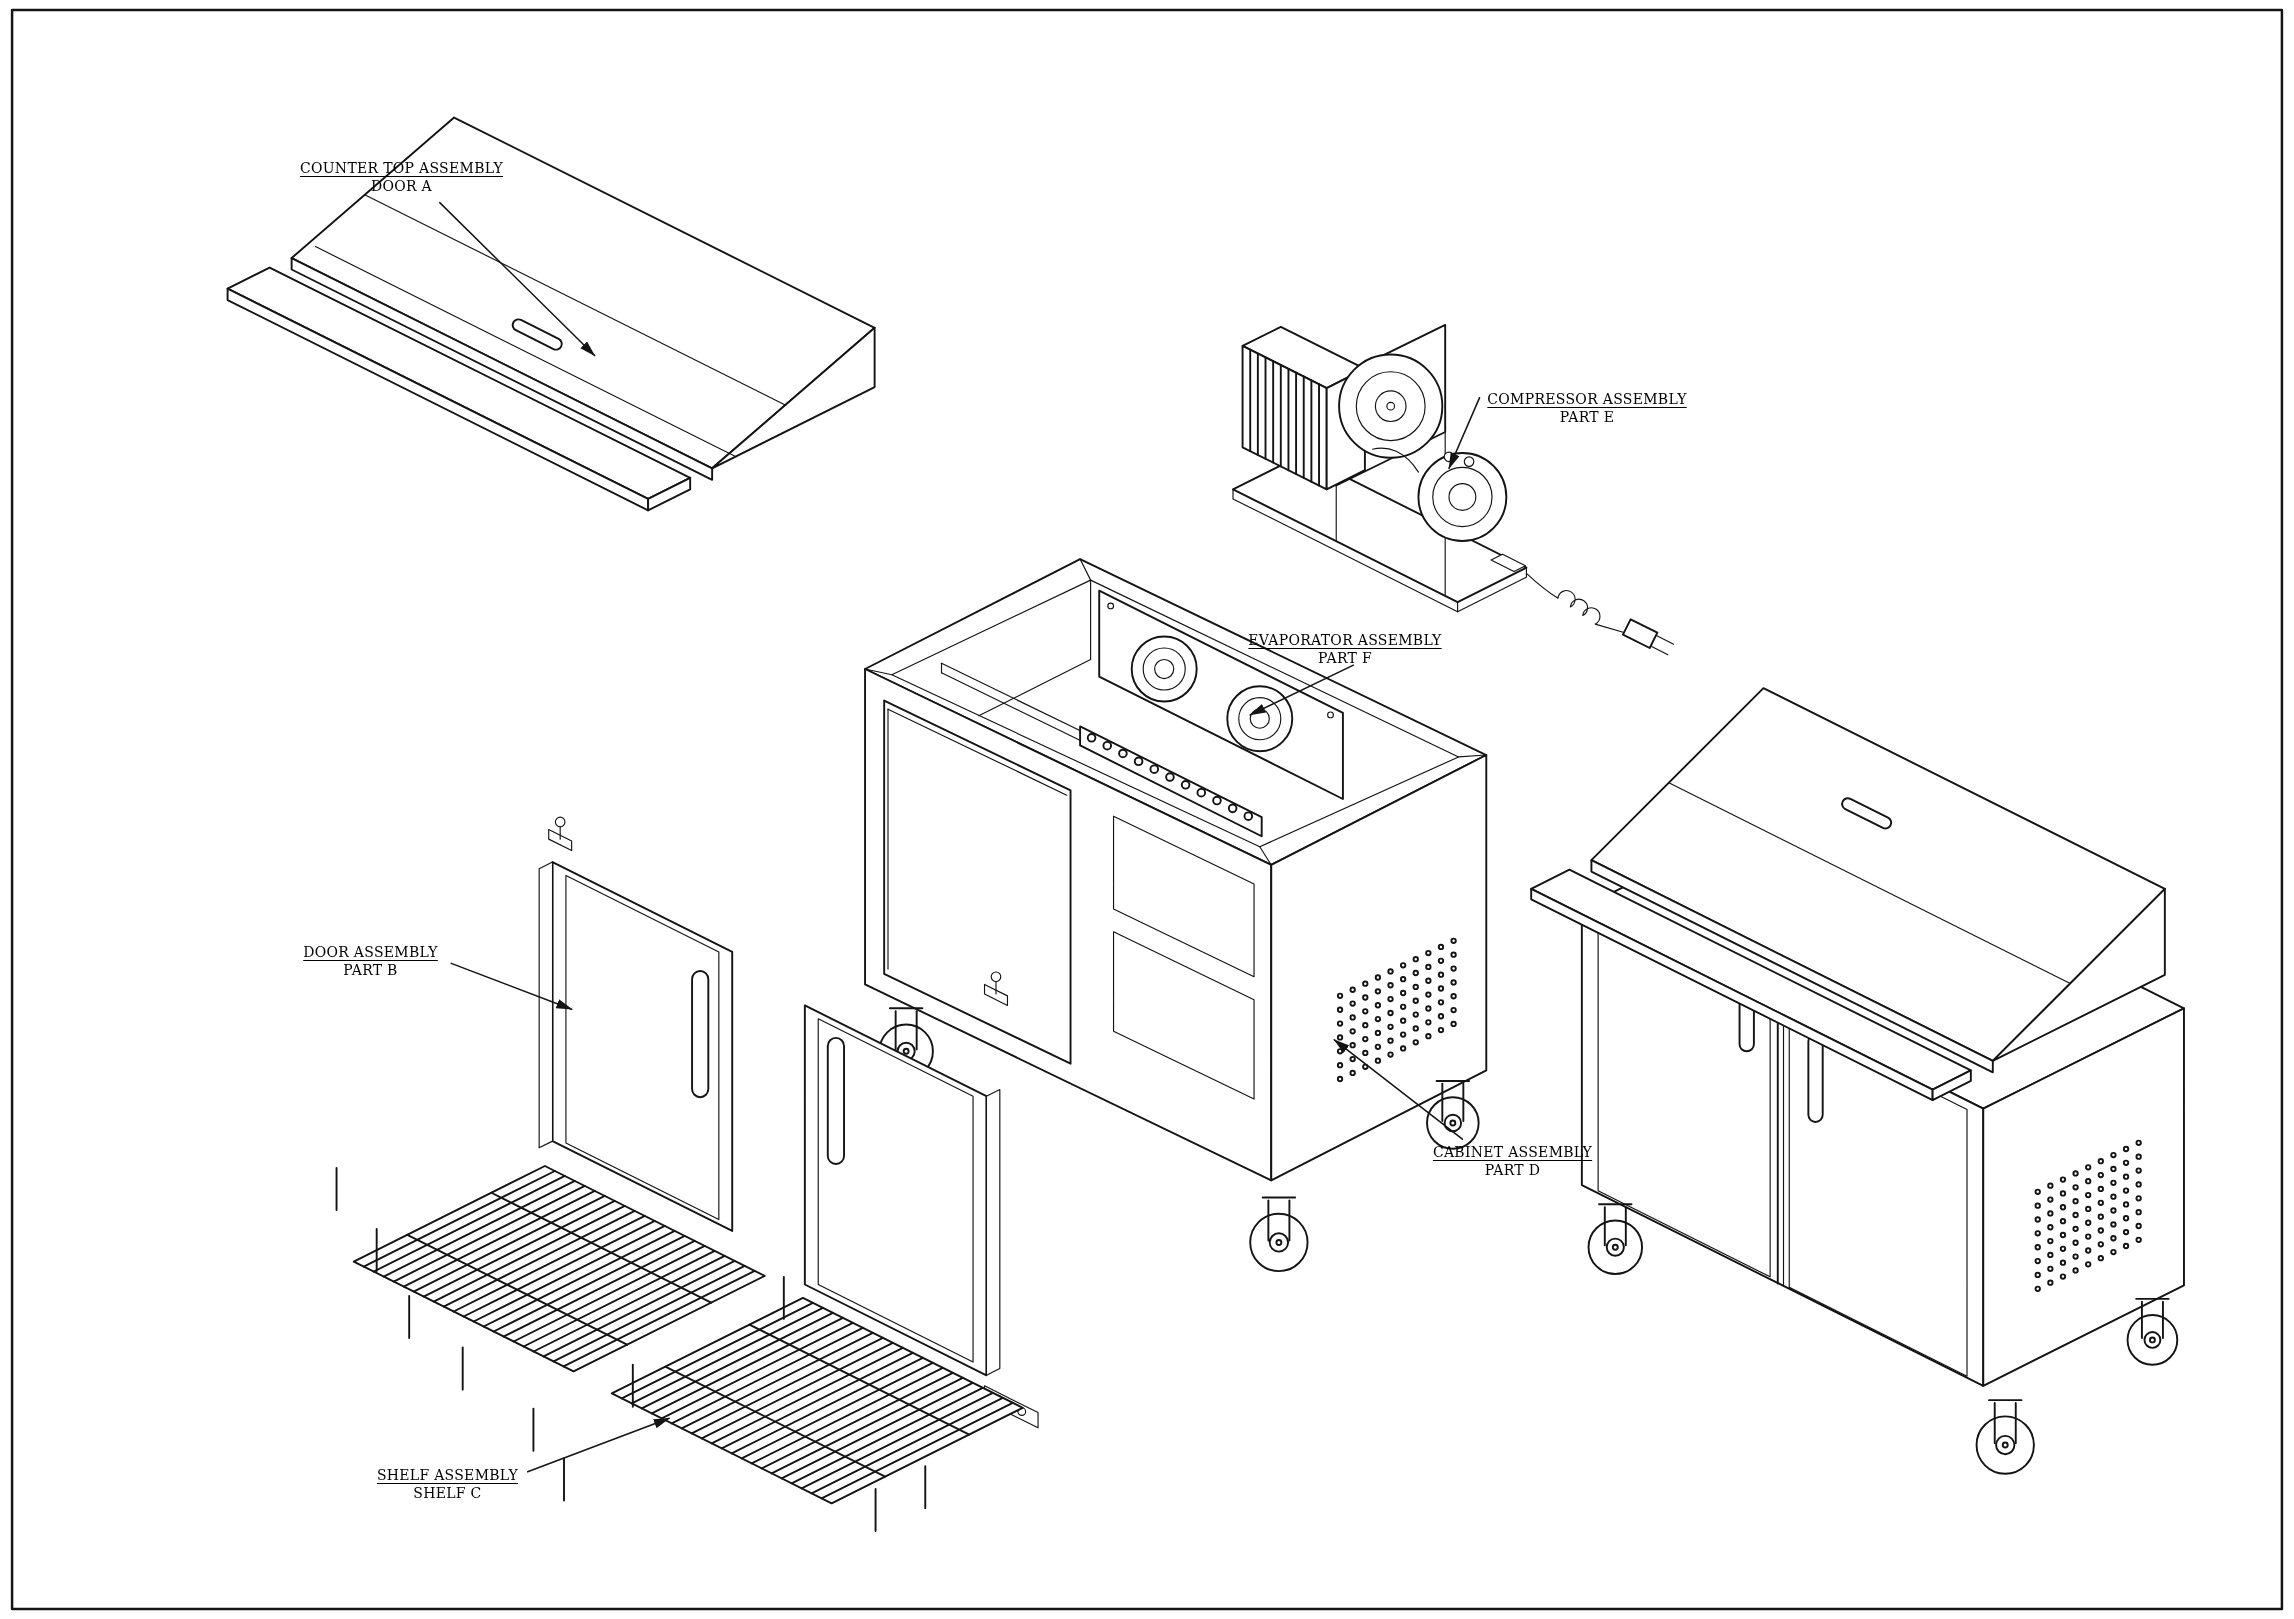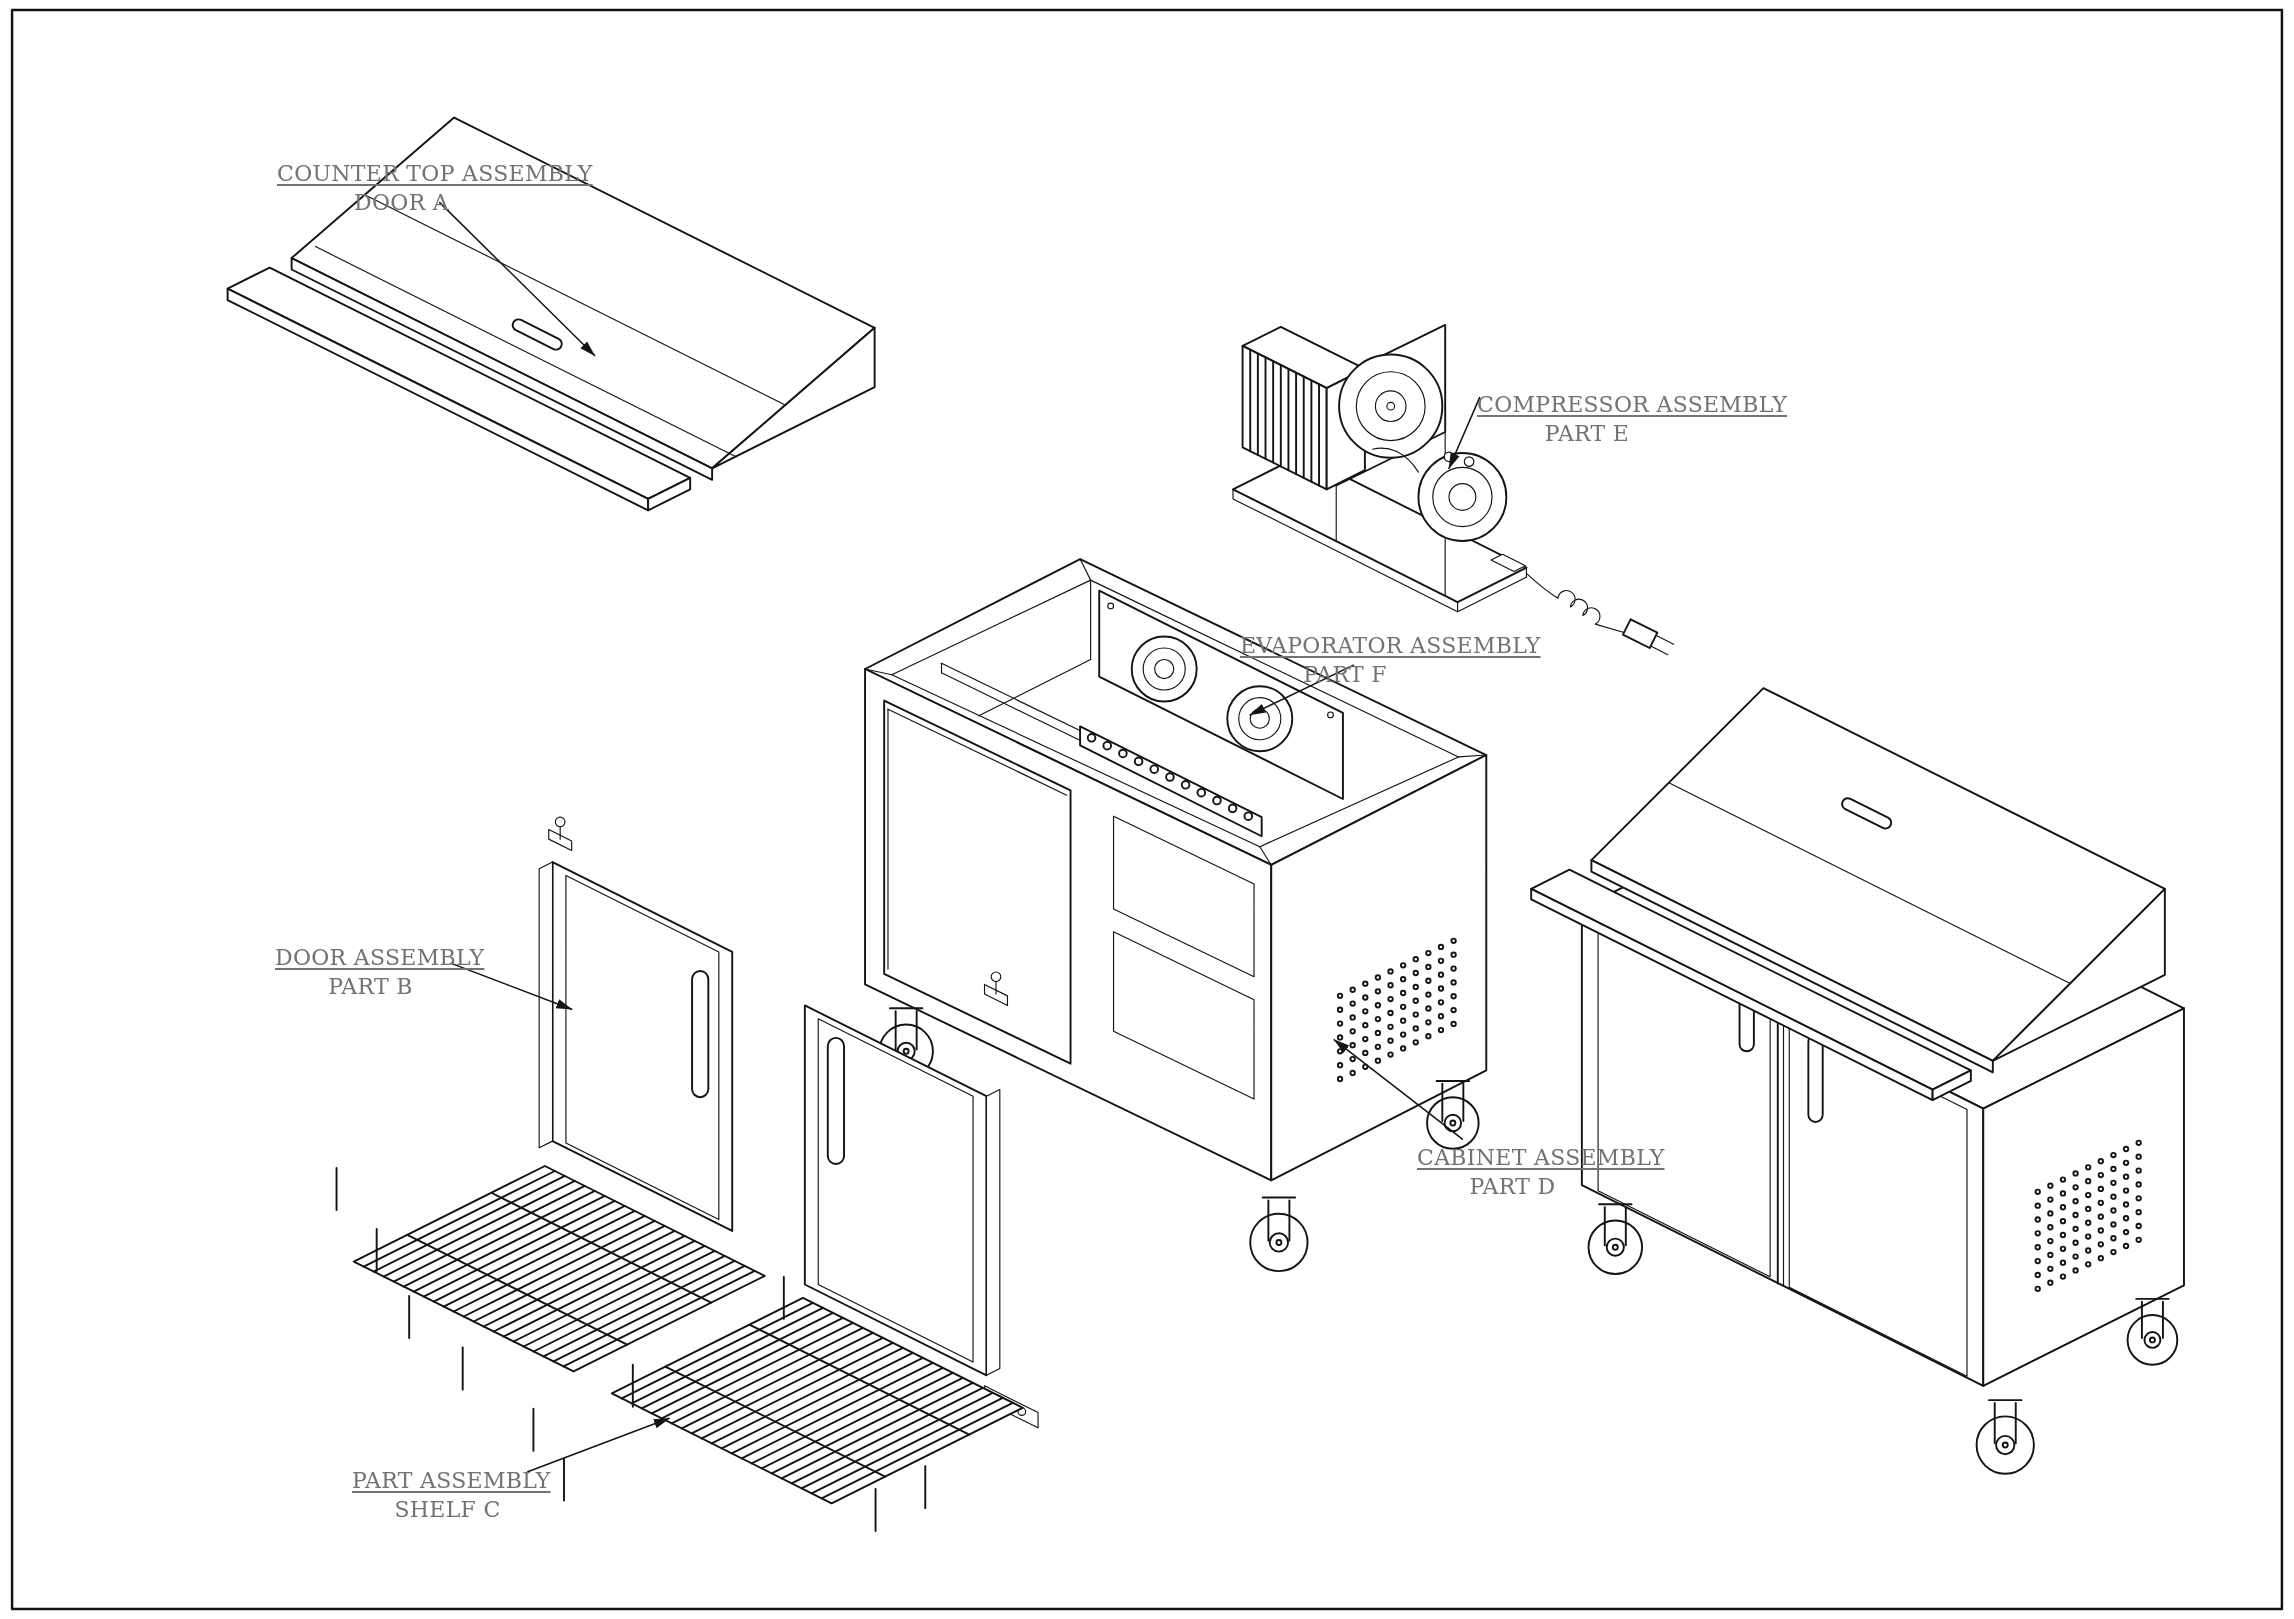--- a/index.html
+++ b/index.html
@@ -5,21 +5,21 @@
   html,body{margin:0;padding:0;background:#ffffff;}
   .sheet{position:relative;width:2294px;height:1619px;background:#ffffff;
          font-family:"DejaVu Serif","Liberation Serif",serif;overflow:hidden;}
   .sheet svg{position:absolute;left:0;top:0;}
   line,path,polygon,polyline,circle,rect{stroke:#141414;fill:none;stroke-width:2;
          stroke-linecap:round;stroke-linejoin:round;}
   .f{fill:#ffffff;}
   .thin{stroke-width:1.2;}
   .frame{stroke-width:2.6;}
   .leader{stroke-width:1.6;}
-  .label{position:absolute;text-align:center;color:#737373;font-size:22px;
+  .label{position:absolute;text-align:center;color:#000000;font-size:14px;
          letter-spacing:0.3px;line-height:1.32;white-space:nowrap;}
   .label .l1{text-decoration:underline;text-underline-offset:3.3px;}
 </style>
 </head>
 <body>
 
 <div class="sheet">
 
 <svg width="2294" height="1619" viewBox="0 0 2400 1694">
   <defs>
@@ -442,21 +442,21 @@
   <div class="l1">COUNTER TOP ASSEMBLY</div>
   <div class="l2">DOOR A</div>
 </div>
 
 <div class="label" style="left:275px;top:943px;width:191px">
   <div class="l1">DOOR ASSEMBLY</div>
   <div class="l2">PART B</div>
 </div>
 
 <div class="label" style="left:352px;top:1466px;width:191px">
-  <div class="l1">PART ASSEMBLY</div>
+  <div class="l1">SHELF ASSEMBLY</div>
   <div class="l2">SHELF C</div>
 </div>
 
 <div class="label" style="left:1417px;top:1143px;width:191px">
   <div class="l1">CABINET ASSEMBLY</div>
   <div class="l2">PART D</div>
 </div>
 
 <div class="label" style="left:1477px;top:390px;width:220px">
   <div class="l1">COMPRESSOR ASSEMBLY</div>

